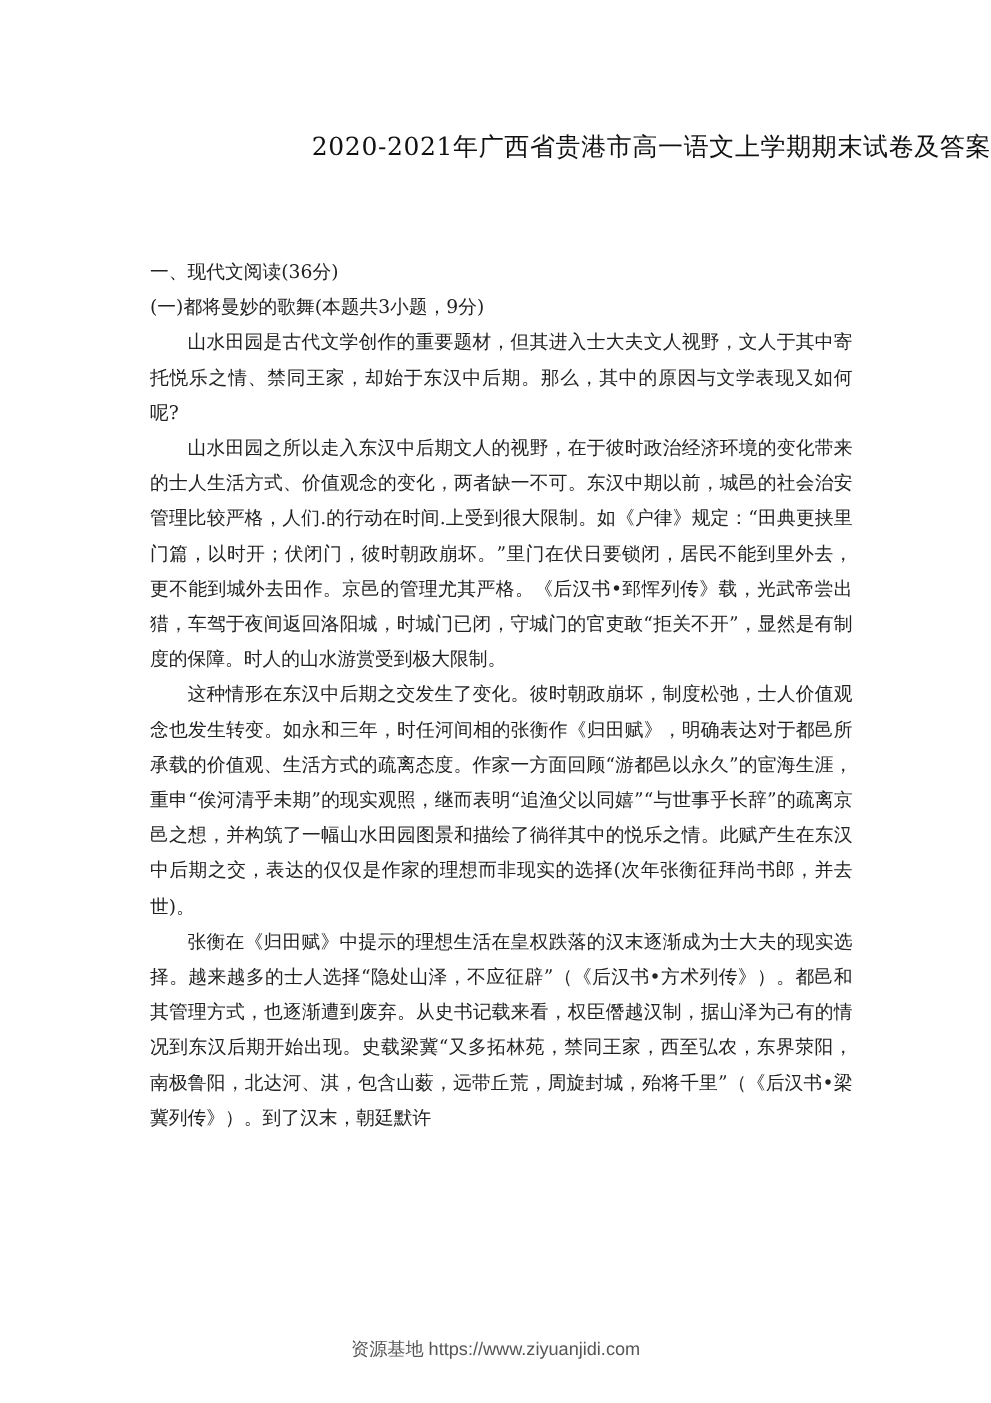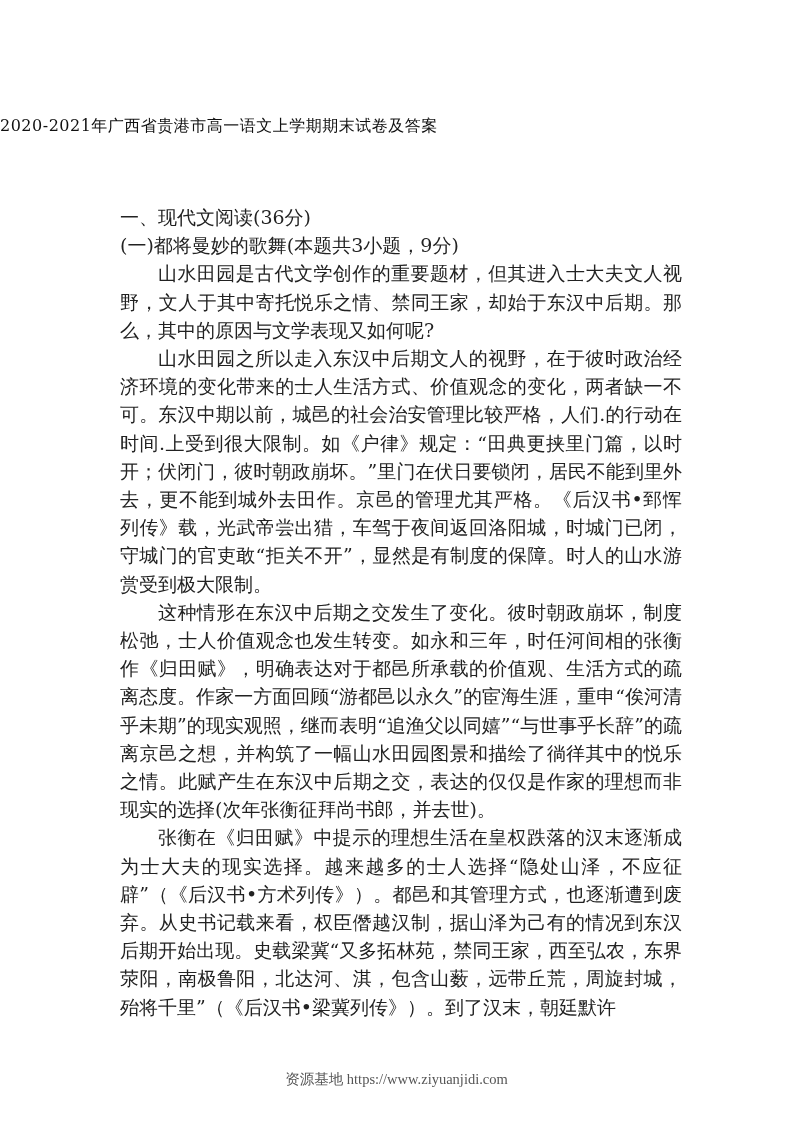--- a/index.html
+++ b/index.html
@@ -10,52 +10,52 @@
     body {
       width: 793px;
       height: 1122px;
       position: relative;
       overflow: hidden;
       font-family: "DejaVu Serif", "Liberation Serif", serif;
       color: #1a1a1a;
     }
     .title {
       position: absolute;
-      top: 116px;
+      top: 104px;
       left: 0;
       width: 793px;
-      text-align: left;
-      font-size: 16px;
+      text-align: right;
+      font-size: 20px;
       letter-spacing: 0.5px;
       color: #111;
     }
     .content {
       position: absolute;
       top: 203px;
       left: 120px;
       width: 562px;
-      font-size: 19px;
+      font-size: 15px;
       line-height: 28.2px;
       color: #222;
     }
     .content p {
       margin: 0;
       text-align: justify;
       text-align-last: left;
     }
     .content p.indent {
       text-indent: 2em;
     }
     .footer {
       position: absolute;
       top: 1070px;
       left: 0;
       width: 793px;
       text-align: center;
-      font-family: Liberation Serif, serif;
+      font-family: Liberation Sans, sans-serif;
       font-size: 14.5px;
       color: #555;
     }
   </style>
 </head>
 <body>
 
 <div class="title">2020-2021年广西省贵港市高一语文上学期期末试卷及答案</div>
 
 <div class="content">

